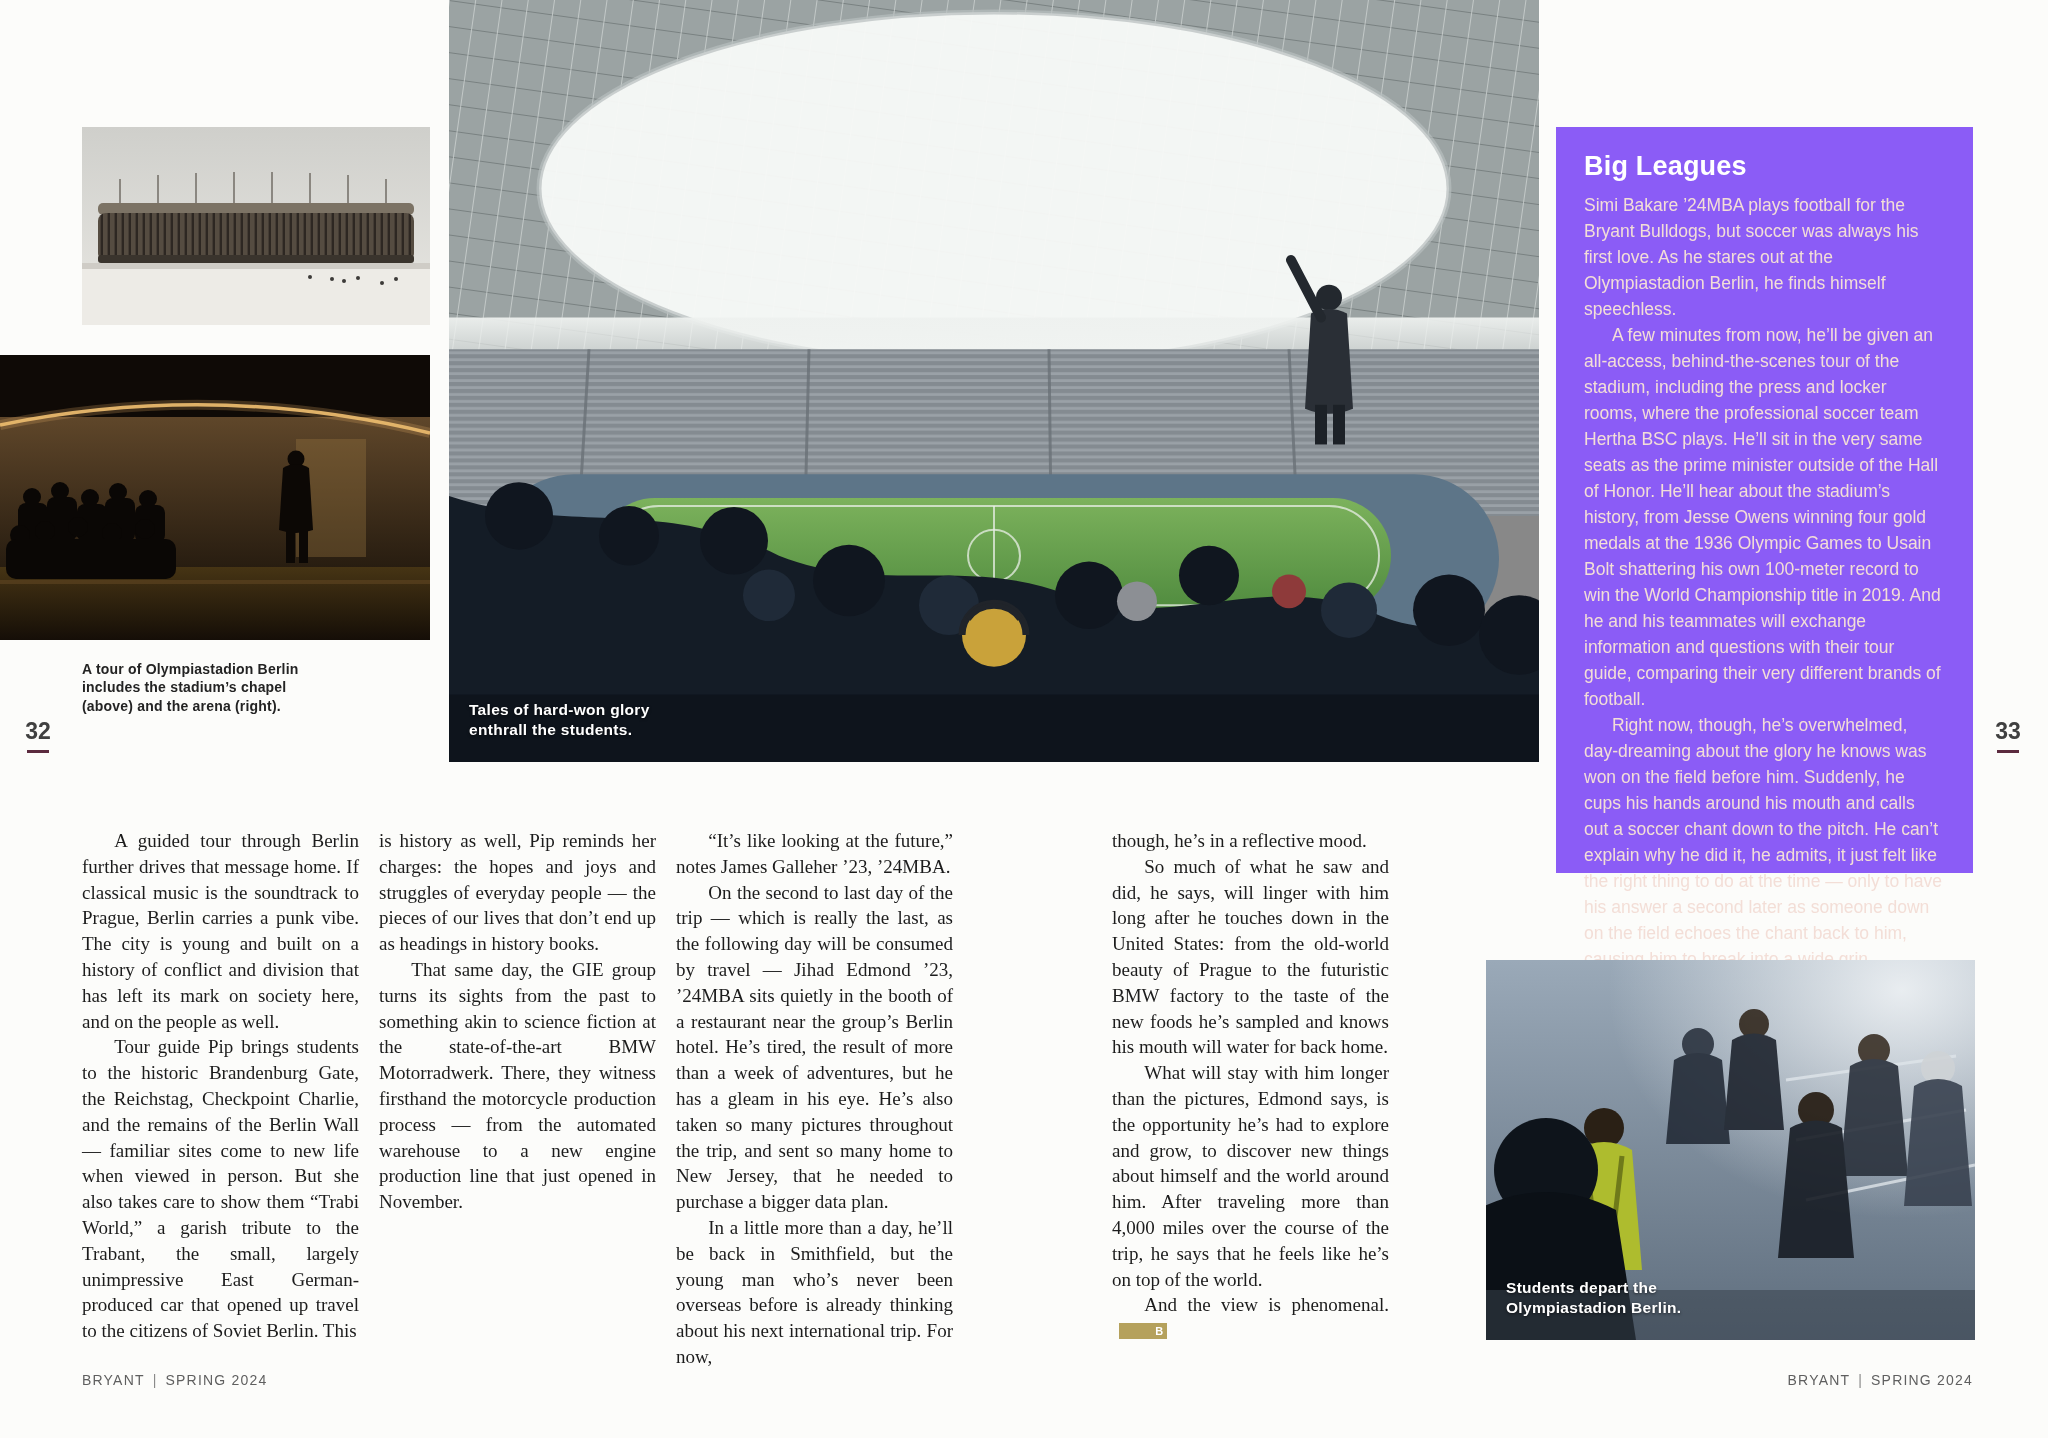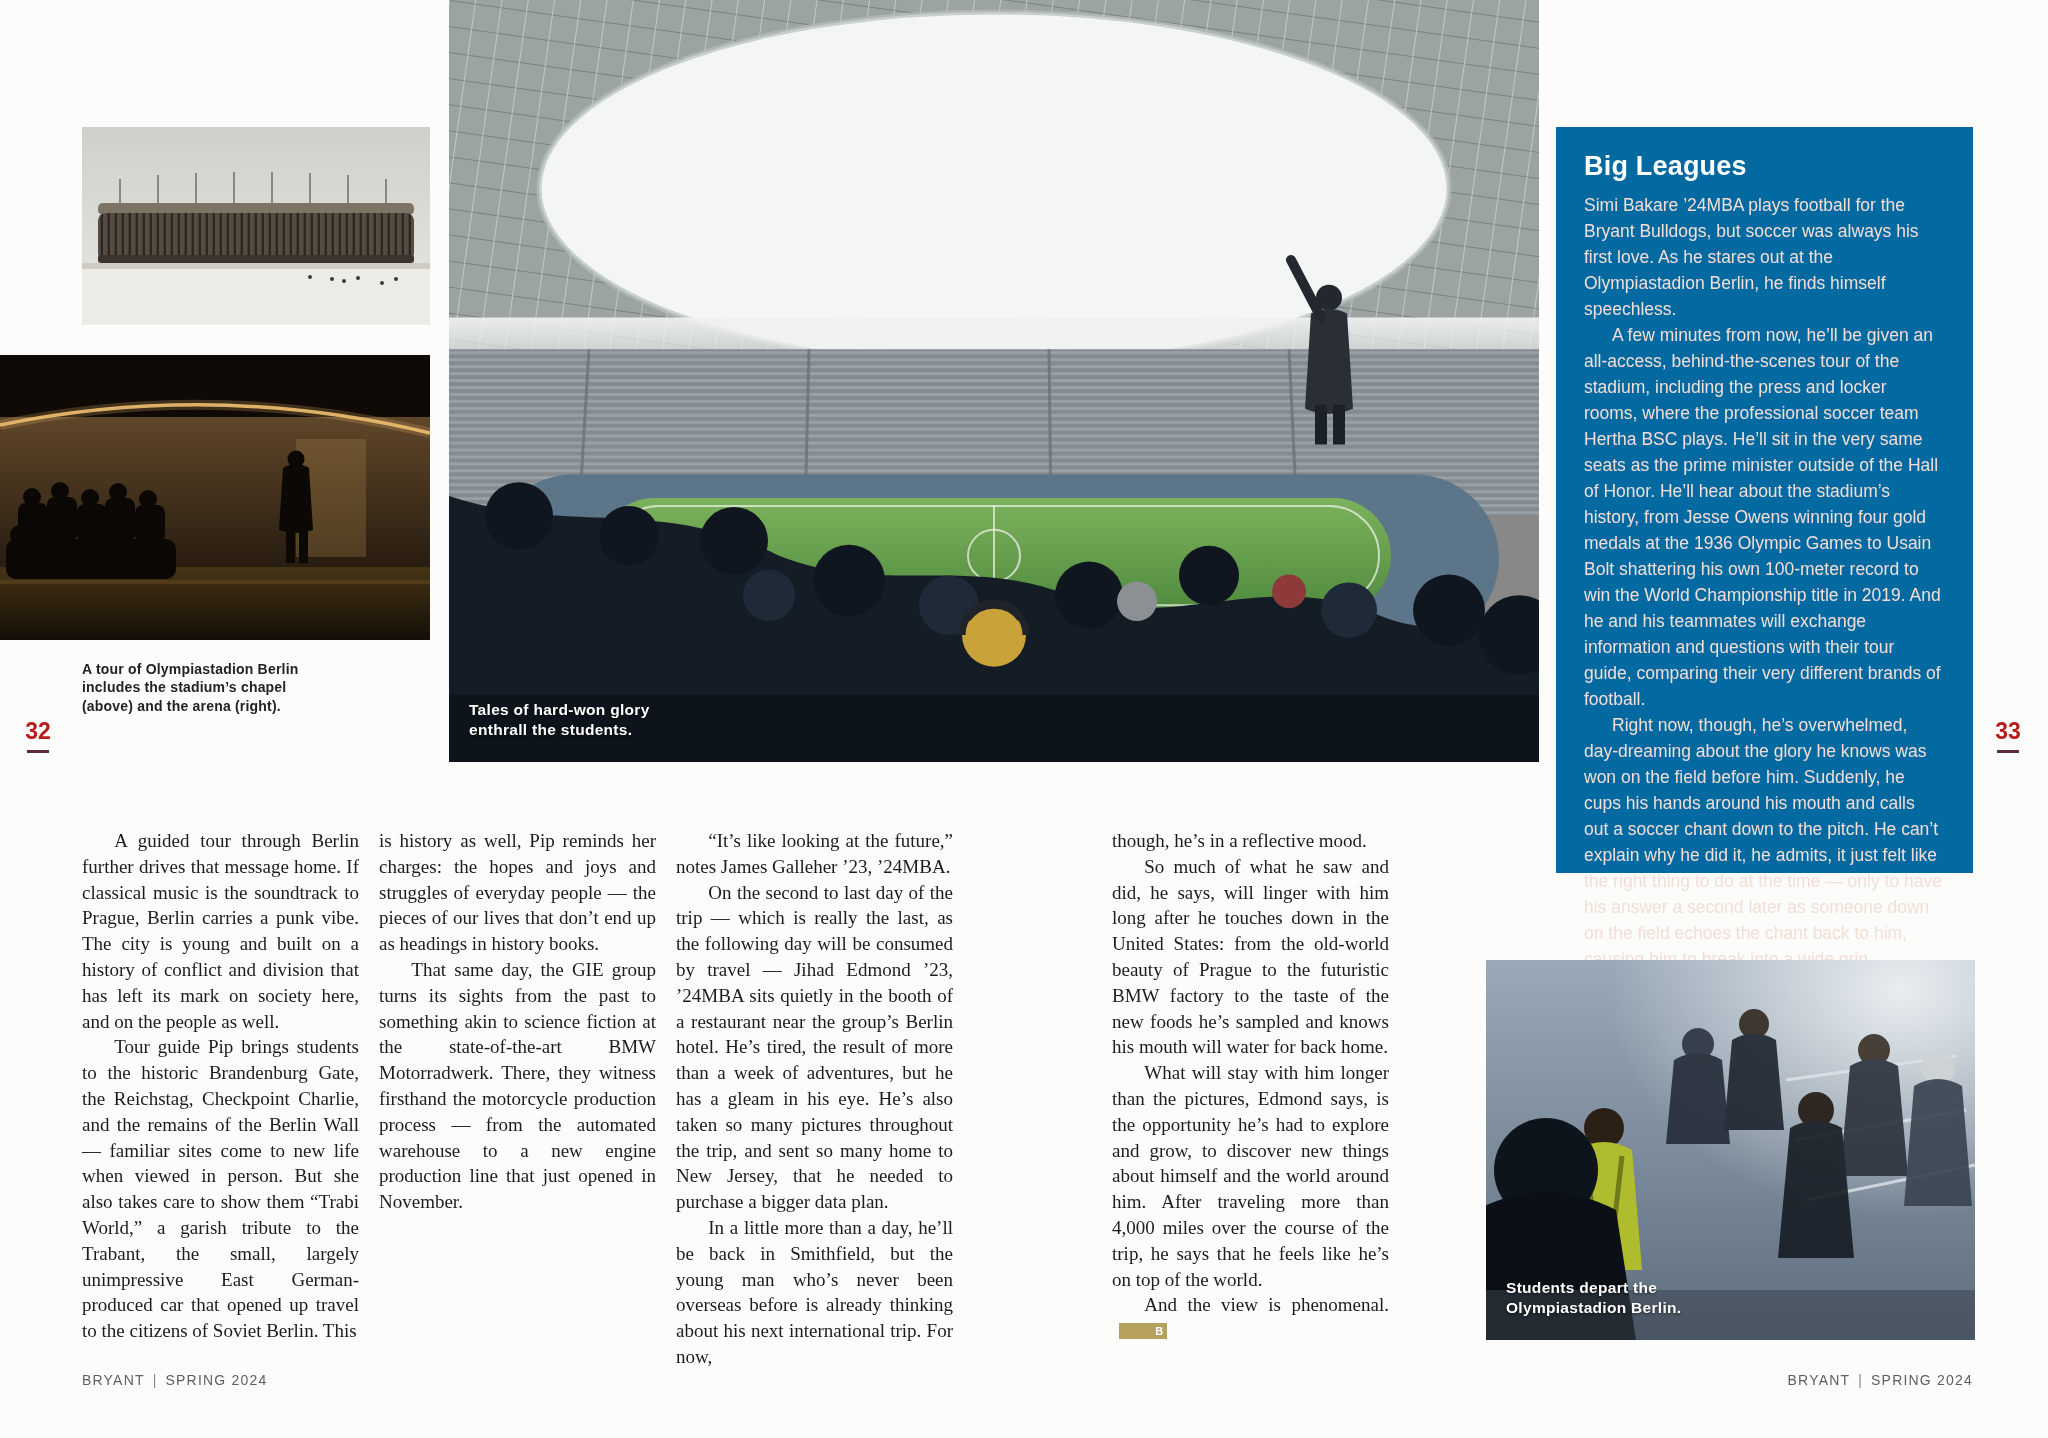--- a/index.html
+++ b/index.html
@@ -15,29 +15,29 @@
   .photo-depart{left:1484px;top:958px;width:489px;height:380px;}
 
   .photo-caption{position:absolute;left:20px;bottom:22px;color:#fff;font-weight:bold;
       font-size:15.5px;line-height:1.3;letter-spacing:.3px;text-shadow:0 1px 3px rgba(0,0,0,.6);}
   .photo-main .photo-caption{width:220px;}
   .photo-depart .photo-caption{width:230px;}
 
   .caption-left{position:absolute;left:82px;top:660px;width:252px;color:#232323;
       font-weight:bold;font-size:14px;line-height:1.32;letter-spacing:.2px;}
 
-  .pagenum{position:absolute;top:718px;width:44px;text-align:center;color:#b91c1c;
+  .pagenum{position:absolute;top:718px;width:44px;text-align:center;color:#404040;
       font-weight:bold;font-size:23px;font-family:"Liberation Sans",sans-serif;}
   .pagenum .bar{display:block;width:22px;height:3px;background:#5b2a3e;margin:5px auto 0;}
   .pagenum-left{left:16px;}
   .pagenum-right{left:1986px;}
 
   
   .sidebar{position:absolute;left:1556px;top:127px;width:417px;height:746px;
-      background:#0369a1;color:#f3ded7;box-sizing:border-box;padding:24px 30px 20px 28px;}
+      background:#8b5cf6;color:#f3ded7;box-sizing:border-box;padding:24px 30px 20px 28px;}
   .sidebar h2{margin:0 0 10px 0;color:#ffffff;font-size:27px;letter-spacing:.2px;
       font-family:"Liberation Sans",sans-serif;}
   .sidebar p{margin:0;font-size:17.5px;line-height:26px;}
   .sidebar p.indent{text-indent:1.6em;}
 
   
   .article{position:absolute;top:828px;left:0;width:2048px;height:540px;
       font-family:"Liberation Serif",serif;color:#1c1c1c;font-size:19px;line-height:25.8px;}
   .col{position:absolute;top:0;width:277px;text-align:justify;}
   .col-1{left:82px;} .col-2{left:379px;} .col-3{left:676px;} .col-4{left:1112px;}

